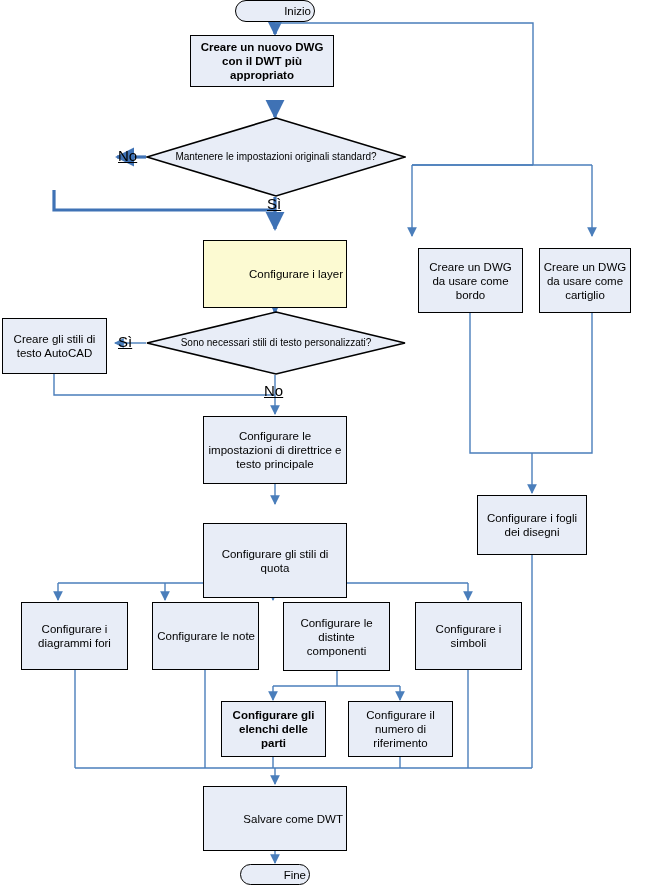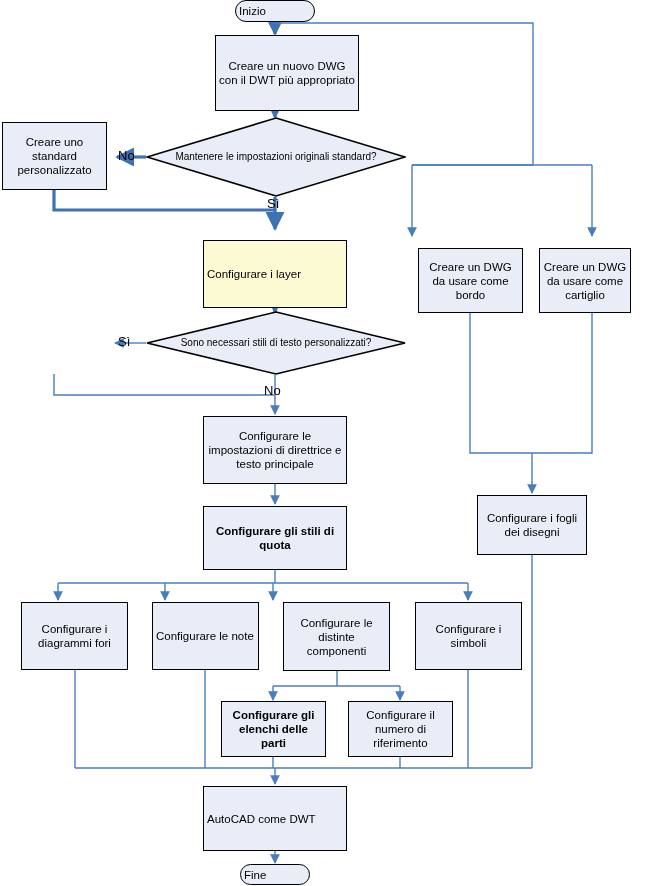--- a/index.html
+++ b/index.html
@@ -20,21 +20,21 @@
     left: 0;
     top: 0;
     width: 646px;
     height: 886px;
   }
   .node {
     position: absolute;
     box-sizing: border-box;
     display: flex;
     align-items: center;
-    justify-content: flex-start;
+    justify-content: flex-end;
     text-align: center;
     font-size: 11.5px;
     line-height: 14px;
     color: #000000;
     z-index: 3;
   }
   .proc {
     background: #e8edf7;
     border: 1.6px solid #000000;
   }
@@ -65,26 +65,27 @@
     display: flex;
     align-items: center;
     justify-content: center;
     text-align: center;
     font-size: 10px;
     line-height: 14px;
     color: #000000;
   }
   .edge-label {
     position: absolute;
-    font-size: 13px;
+    font-size: 15px;
     line-height: 12px;
     color: #000000;
     background: transparent;
     z-index: 4;
     white-space: nowrap;
+    text-decoration: underline;
   }
   .node span {
     display: block;
     padding: 0 3px;
   }
 </style>
 </head>
 <body>
 
 <div id="canvas">
@@ -152,60 +153,60 @@
       <path d="M 275 768 L 275 784" marker-end="url(#arrow)"></path>
 
       <path d="M 275 851 L 275 863" marker-end="url(#arrow)"></path>
     </g>
   </svg>
 
   <div class="node terminal" style="left:235px; top:0px; width:80px; height:22px;">
     <span>Inizio</span>
   </div>
 
-  <div class="node proc" style="left:215px; top:35px; width:144px; height:76px;">
+  <div class="node proc" style="left:190px; top:35px; width:144px; height:52px;font-weight:bold;">
     <span>Creare un nuovo DWG con il DWT più appropriato</span>
   </div>
 
   <div class="diamond-wrap" style="left:146px; top:117px; width:260px; height:80px;">
     <svg width="260" height="80" viewBox="0 0 260 80" xmlns="http://www.w3.org/2000/svg">
       <polygon points="130,1 259,40 130,79 1,40" fill="#e8edf7" stroke="#000000" stroke-width="1.6"></polygon>
     </svg>
     <div class="diamond-label">Mantenere le impostazioni originali standard?</div>
   </div>
 
-  <div class="node proc" style="left:2px; top:122px; width:105px; height:68px;">
-    <span>Creare uno standard personalizzato</span>
-  </div>
 
   <div class="node proc-hl" style="left:203px; top:240px; width:144px; height:68px;">
     <span>Configurare i layer</span>
   </div>
 
   <div class="diamond-wrap" style="left:146px; top:311px; width:260px; height:64px;">
     <svg width="260" height="64" viewBox="0 0 260 64" xmlns="http://www.w3.org/2000/svg">
       <polygon points="130,1 259,32 130,63 1,32" fill="#e8edf7" stroke="#000000" stroke-width="1.6"></polygon>
     </svg>
     <div class="diamond-label">Sono necessari stili di testo personalizzati?</div>
   </div>
 
+  <div class="node proc" style="left:2px; top:318px; width:105px; height:56px;">
+    <span>Creare gli stili di testo AutoCAD</span>
+  </div>
 
   <div class="node proc" style="left:418px; top:248px; width:105px; height:65px;">
     <span>Creare un DWG da usare come bordo</span>
   </div>
 
   <div class="node proc" style="left:539px; top:248px; width:92px; height:65px;">
     <span>Creare un DWG da usare come cartiglio</span>
   </div>
 
   <div class="node proc" style="left:203px; top:416px; width:144px; height:68px;">
     <span>Configurare le impostazioni di direttrice e testo principale</span>
   </div>
 
-  <div class="node proc" style="left:203px; top:506px; width:144px; height:64px;font-weight:bold;">
+  <div class="node proc" style="left:203px; top:523px; width:144px; height:75px;">
     <span>Configurare gli stili di quota</span>
   </div>
 
   <div class="node proc" style="left:477px; top:495px; width:110px; height:60px;">
     <span>Configurare i fogli dei disegni</span>
   </div>
 
   <div class="node proc" style="left:21px; top:602px; width:107px; height:68px;">
     <span>Configurare i diagrammi fori</span>
   </div>
@@ -224,21 +225,21 @@
 
   <div class="node proc" style="left:221px; top:701px; width:105px; height:56px;font-weight:bold;">
     <span>Configurare gli elenchi delle parti</span>
   </div>
 
   <div class="node proc" style="left:348px; top:701px; width:105px; height:56px;">
     <span>Configurare il numero di riferimento</span>
   </div>
 
   <div class="node proc" style="left:203px; top:786px; width:144px; height:65px;">
-    <span>AutoCAD come DWT</span>
+    <span>Salvare come DWT</span>
   </div>
 
   <div class="node terminal" style="left:240px; top:864px; width:70px; height:21px;">
     <span>Fine</span>
   </div>
 
   <div class="edge-label" style="left:118px; top:150px;">No</div>
 
   <div class="edge-label" style="left:267px; top:198px;">Sì</div>
 

